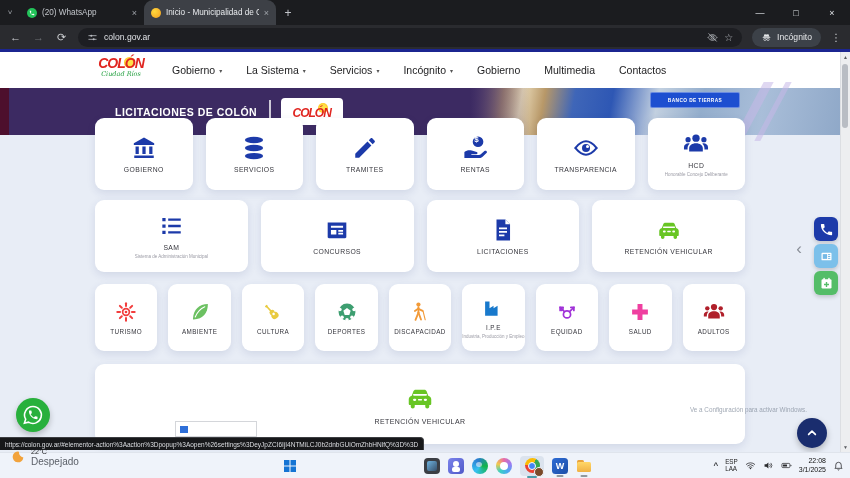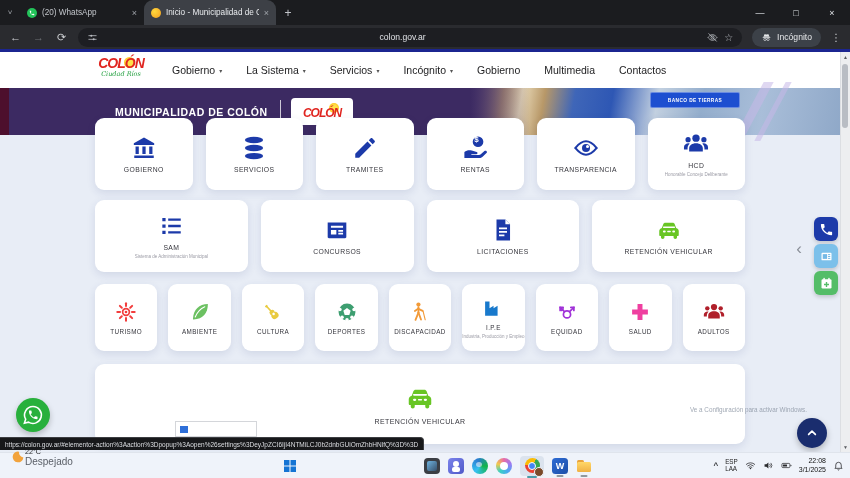--- a/index.html
+++ b/index.html
@@ -16,21 +16,21 @@
   .fav.wa svg{width:6px;height:6px;color:#fff;}
   .fav.colon{background:radial-gradient(circle at 35% 35%,#ffd83d,#f59f1e);}
   .tclose{color:#9fa3a9;font-size:9px;flex:0 0 auto;}
   .newtab{width:24px;text-align:center;color:#c3c6cb;font-size:12px;}
   .wctl{position:absolute;top:0;right:0;height:25px;display:flex;}
   .wctl span{width:36px;display:flex;align-items:center;justify-content:center;color:#dfe2e6;font-size:9px;}
   .toolbar{position:absolute;top:25px;left:0;right:0;height:24px;background:#2a2b2f;display:flex;align-items:center;padding:0 9px;gap:10px;box-sizing:border-box;}
   .tbtn{color:#cfd1d4;font-size:11px;width:13px;text-align:center;}
   .tbtn.dim{color:#6e7176;}
   .urlpill{flex:1;height:19px;background:#1d1e22;border-radius:10px;display:flex;align-items:center;padding:0 9px;gap:6px;min-width:0;}
-  .urlpill .url{color:#dfe1e5;font-size:8.6px;flex:1;text-align:center;}
+  .urlpill .url{color:#dfe1e5;font-size:8.6px;flex:1;}
   .pill-ic{width:11px;height:11px;color:#b9bcc1;flex:0 0 auto;}
   .star{color:#b9bcc1;font-size:10px;}
   .incog{height:19px;background:#3c4148;border-radius:10px;display:flex;align-items:center;gap:5px;padding:0 9px;color:#e6e8ea;font-size:8.6px;flex:0 0 auto;}
   .incog svg{width:11px;height:11px;color:#e6e8ea;}
   .kebab{color:#cfd1d4;font-size:10px;}
   .topline{position:absolute;top:49px;left:0;right:0;height:3px;background:#1b2590;}
   
   .page{position:absolute;top:52px;left:0;right:0;height:400px;background:#e8edf6;overflow:hidden;}
   .sitenav{position:absolute;top:0;left:0;right:9px;height:36px;background:#fff;}
   .logo{position:absolute;left:95px;top:2px;width:52px;text-align:center;}
@@ -87,21 +87,21 @@
   .watermark .w2{font-size:6.3px;color:rgba(136,146,160,.8);margin-top:2px;}
   .preview-frag{position:absolute;left:175px;top:369px;width:82px;height:16px;background:#fff;border:1px solid #d4d6da;box-sizing:border-box;}
   .preview-frag i{position:absolute;left:4px;top:4px;width:8px;height:7px;background:#2e6fd8;}
   .statusbub{position:absolute;left:0;bottom:2px;background:#17181a;border:1px solid #3c3e42;border-left:none;border-bottom:none;border-radius:0 4px 0 0;color:#dcdee2;font-size:6.5px;padding:2.5px 5px;white-space:nowrap;}
   .pagescroll{position:absolute;top:0;bottom:0;right:0;width:9px;background:#edeef0;border-left:1px solid #dcdee2;}
   .pagescroll .thumb{position:absolute;top:12px;left:1px;width:6px;height:64px;background:#b9bdc4;border-radius:3px;}
   .pagescroll .sa{position:absolute;left:0;width:100%;text-align:center;font-size:5px;color:#595c60;}
   .sa.up{top:2px;}.sa.dn{bottom:2px;}
   
   .taskbar{position:absolute;top:452px;left:0;right:0;height:26px;background:#eff3fa;border-top:1px solid #dfe4ec;box-sizing:border-box;}
-  .weather{position:absolute;left:10px;top:0;bottom:16px;display:flex;align-items:center;}
+  .weather{position:absolute;left:10px;top:0;bottom:16px;display:flex;align-items:center;gap:6px;}
   .weather svg{width:15px;height:15px;color:#f2a33c;}
   .wtxt{line-height:1.15;}
   .wtemp{font-size:7.2px;color:#1f2023;}
   .wcond{font-size:10px;color:#5b6068;}
   .start{position:absolute;left:282px;top:5px;width:16px;height:16px;color:#1574d4;}
   .start svg{width:16px;height:16px;}
   .searchbox{position:absolute;left:304px;top:3px;width:112px;height:19px;background:#fff;border:1px solid #d8dde6;border-radius:10px;display:flex;align-items:center;padding:0 5px;gap:4px;box-sizing:border-box;}
   .searchbox svg{width:9px;height:9px;color:#51555c;flex:0 0 auto;}
   .searchbox input{border:none;outline:none;background:transparent;flex:1;min-width:0;font-size:8px;color:#333;font-family:"Liberation Sans",sans-serif;}
   .simg{width:13px;height:12px;border-radius:2px;background:linear-gradient(180deg,#d8c49a,#8a6a3c);flex:0 0 auto;}
@@ -430,21 +430,21 @@
     </div>
 
     <div class="hero">
       <div class="hero-photo">
         <div class="hero-sign">
             <span>BANCO DE TIERRAS</span>
           </div>
         <div class="stripe s1"></div>
         <div class="stripe s2"></div>
       </div>
-      <span class="hero-title">MUNICIPALIDAD DE COLÓN</span>
+      <span class="hero-title">LICITACIONES DE COLÓN</span>
       <span class="hero-div"></span>
       <span class="hero-chip">
         <span class="mini-logo">
           <span class="sun"></span>
           <b>COLÓN</b>
         </span>
       </span>
     </div>
 
     <div class="crow" id="row1">

